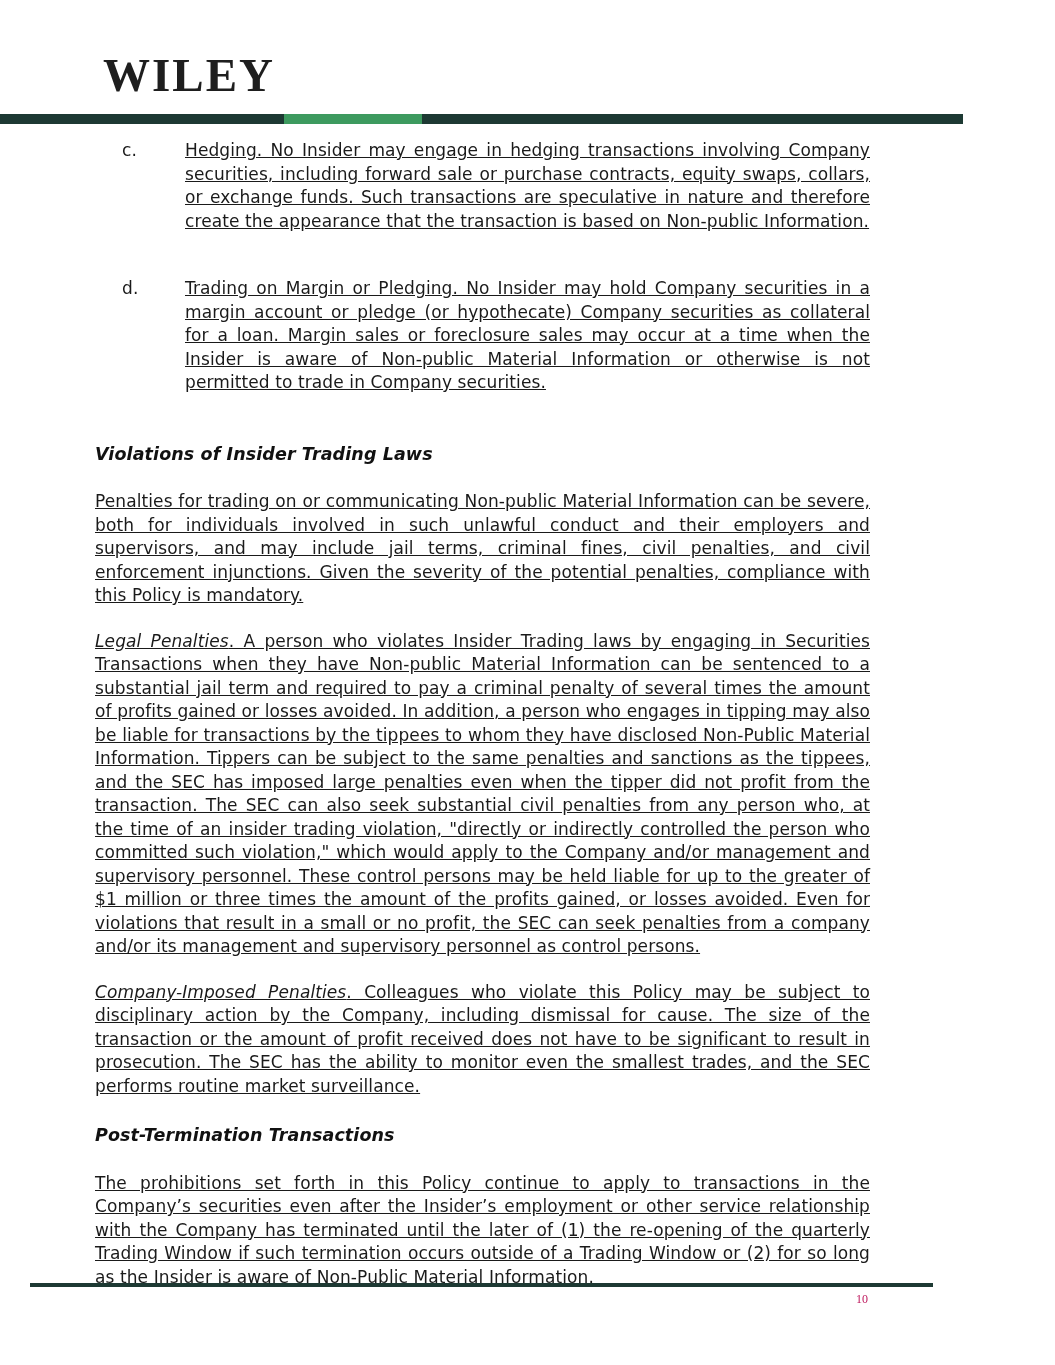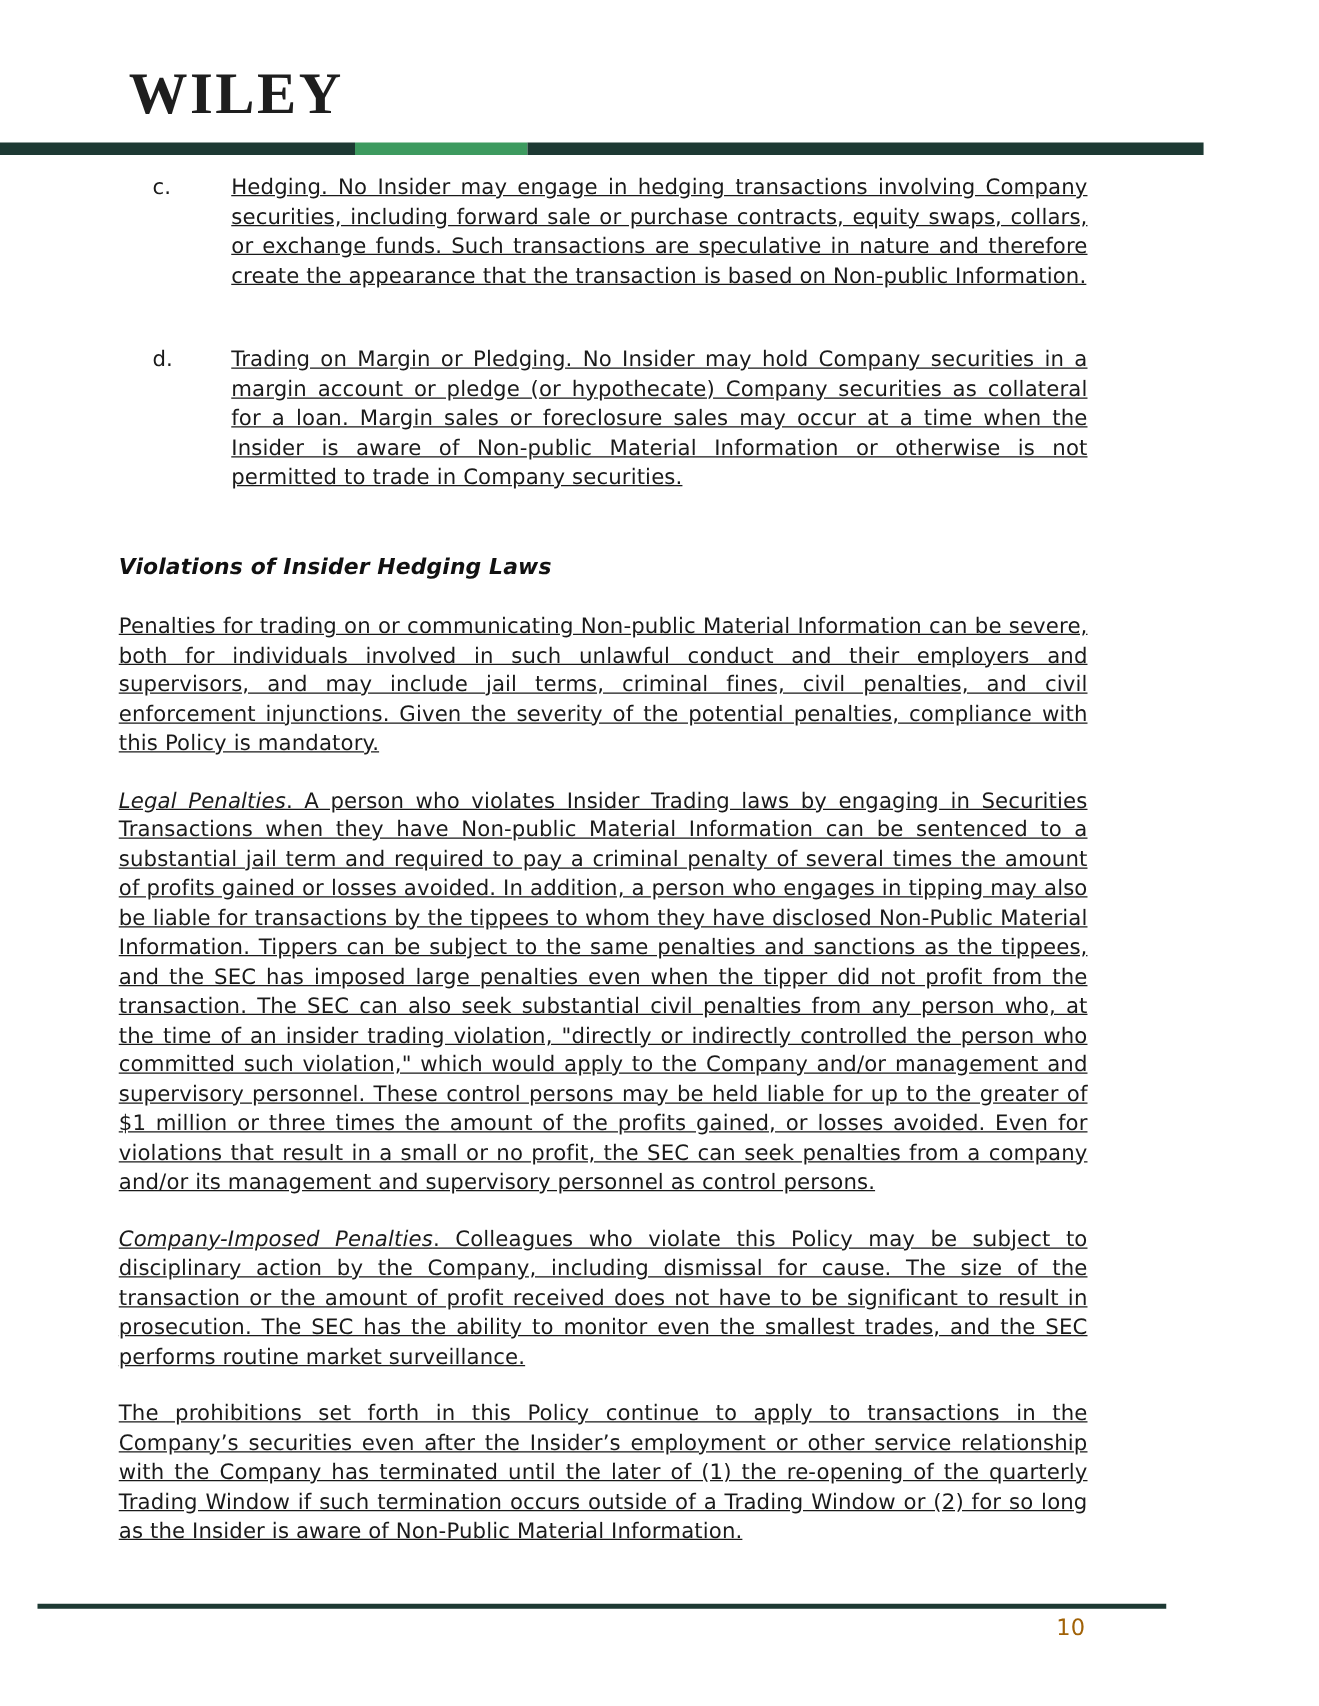--- a/index.html
+++ b/index.html
@@ -58,22 +58,23 @@
     position: absolute;
     left: 30px;
     right: 30px;
     top: 1283px;
     height: 4px;
   }
   .page-number {
     position: absolute;
     top: 1292px;
     right: 95px;
-    font-size: 18px;
-    color: #a16207;
+    font-size: 12px;
+    color: #be185d;
+    font-family: Liberation Serif, serif;
   }
 </style>
 </head>
 <body>
 
 <div class="page">
 
   <header class="header">
     <div class="logo">WILEY</div>
   </header>
@@ -89,28 +90,29 @@
     <div class="list-item">
       <span class="li-label">c.</span>
       <p class="li-text">Hedging. No Insider may engage in hedging transactions involving Company securities, including forward sale or purchase contracts, equity swaps, collars, or exchange funds. Such transactions are speculative in nature and therefore create the appearance that the transaction is based on Non-public Information.</p>
     </div>
 
     <div class="list-item">
       <span class="li-label">d.</span>
       <p class="li-text">Trading on Margin or Pledging. No Insider may hold Company securities in a margin account or pledge (or hypothecate) Company securities as collateral for a loan. Margin sales or foreclosure sales may occur at a time when the Insider is aware of Non-public Material Information or otherwise is not permitted to trade in Company securities.</p>
     </div>
 
-    <h2 class="doc-heading">Violations of Insider Hedging Laws</h2>
+    <h2 class="doc-heading">Violations of Insider Trading Laws</h2>
 
     <p>Penalties for trading on or communicating Non-public Material Information can be severe, both for individuals involved in such unlawful conduct and their employers and supervisors, and may include jail terms, criminal fines, civil penalties, and civil enforcement injunctions. Given the severity of the potential penalties, compliance with this Policy is mandatory.</p>
 
     <p><span class="lead-italic">Legal Penalties</span><span>. A person who violates Insider Trading laws by engaging in Securities Transactions when they have Non-public Material Information can be sentenced to a substantial jail term and required to pay a criminal penalty of several times the amount of profits gained or losses avoided. In addition, a person who engages in tipping may also be liable for transactions by the tippees to whom they have disclosed Non-Public Material Information. Tippers can be subject to the same penalties and sanctions as the tippees, and the SEC has imposed large penalties even when the tipper did not profit from the transaction. The SEC can also seek substantial civil penalties from any person who, at the time of an insider trading violation, "directly or indirectly controlled the person who committed such violation," which would apply to the Company and/or management and supervisory personnel. These control persons may be held liable for up to the greater of $1 million or three times the amount of the profits gained, or losses avoided. Even for violations that result in a small or no profit, the SEC can seek penalties from a company and/or its management and supervisory personnel as control persons.</span></p>
 
     <p><span class="lead-italic">Company-Imposed Penalties</span><span>. Colleagues who violate this Policy may be subject to disciplinary action by the Company, including dismissal for cause. The size of the transaction or the amount of profit received does not have to be significant to result in prosecution. The SEC has the ability to monitor even the smallest trades, and the SEC performs routine market surveillance.</span></p>
 
+    <h2 class="doc-heading">Post-Termination Transactions</h2>
 
     <p>The prohibitions set forth in this Policy continue to apply to transactions in the Company’s securities even after the Insider’s employment or other service relationship with the Company has terminated until the later of (1) the re-opening of the quarterly Trading Window if such termination occurs outside of a Trading Window or (2) for so long as the Insider is aware of Non-Public Material Information.</p>
 
   </main>
 
   <div class="footer-rule" style="background: rgb(29, 57, 51);"></div>
   <div class="page-number">10</div>
 
 </div>
 

